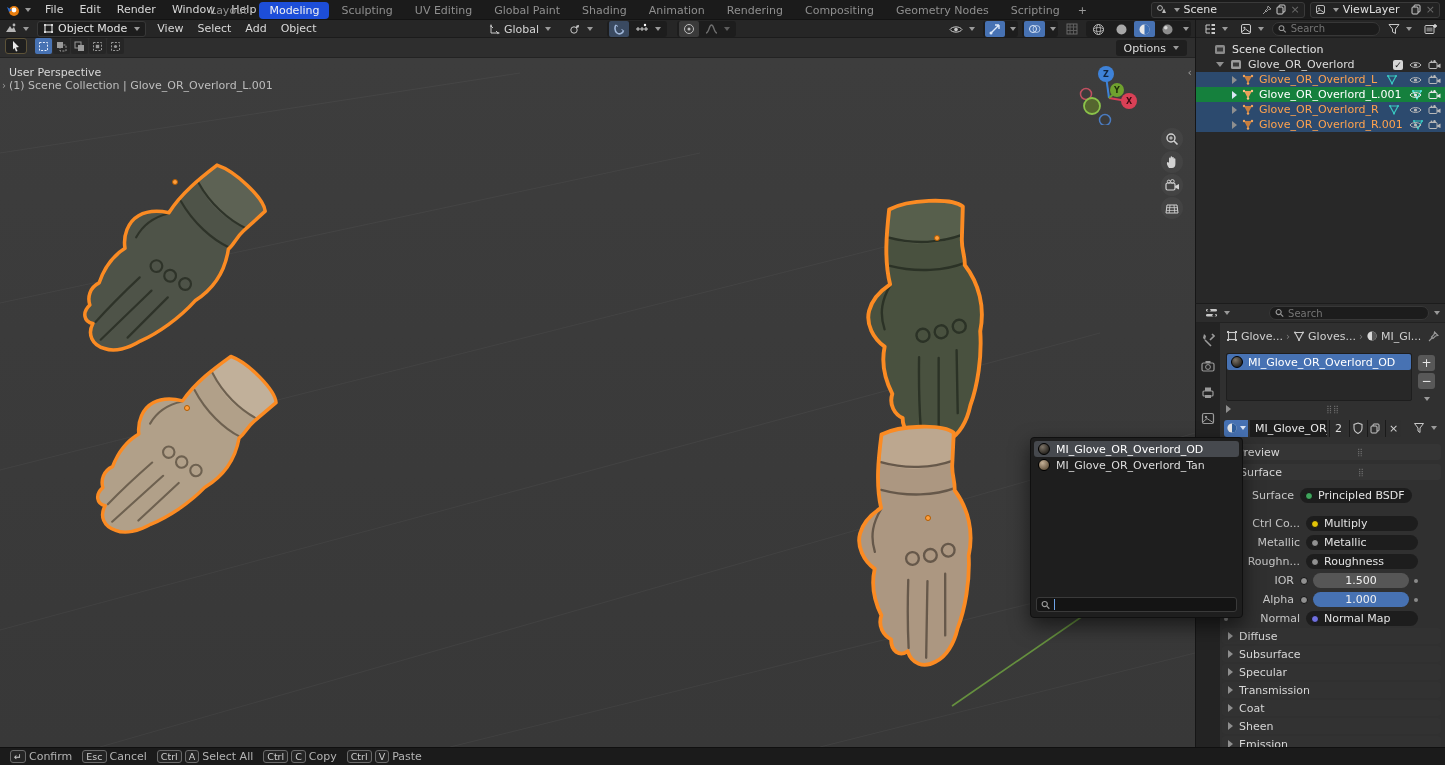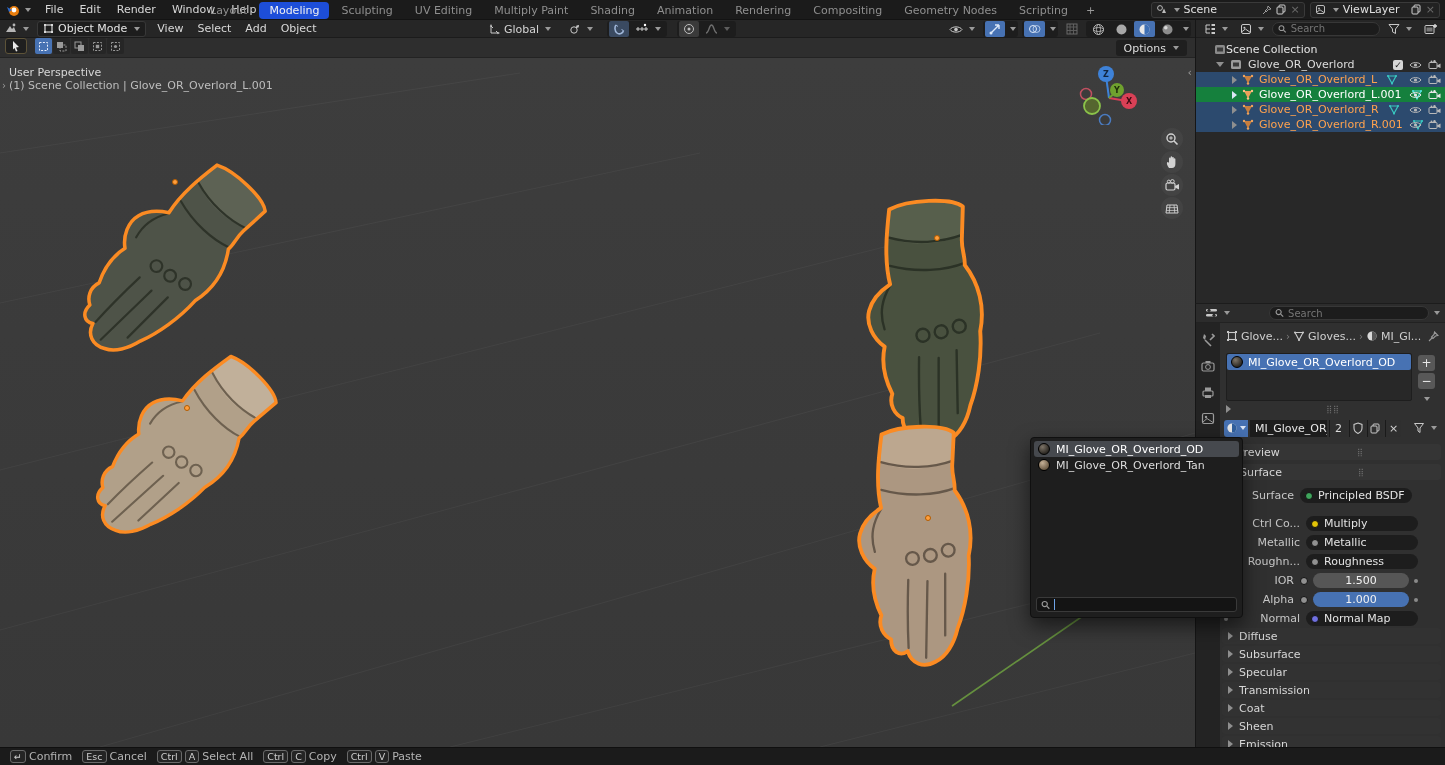--- a/index.html
+++ b/index.html
@@ -148,21 +148,21 @@
     <span class="menu-item">Edit</span>
     <span class="menu-item">Render</span>
     <span class="menu-item">Window</span>
     <span class="menu-item">Help</span>
 
     <div class="workspaces">
       <span class="ws">Layout</span>
       <span class="ws active">Modeling</span>
       <span class="ws">Sculpting</span>
       <span class="ws">UV Editing</span>
-      <span class="ws">Multiply Paint</span>
+      <span class="ws">Global Paint</span>
       <span class="ws">Shading</span>
       <span class="ws">Animation</span>
       <span class="ws">Rendering</span>
       <span class="ws">Compositing</span>
       <span class="ws">Geometry Nodes</span>
       <span class="ws">Scripting</span>
       <span class="ws-add">+</span>
     </div>
 
     <div class="topbar-right">
@@ -494,21 +494,21 @@
       <div class="vph-btn">
         <svg class="ic" width="13" height="12" viewBox="0 0 13 12">
             <rect x="1" y="2.5" width="9" height="8" rx="1" fill="none" stroke="#c9c9c9"></rect>
             <rect x="2.5" y="4.5" width="6" height="4" fill="#c9c9c9" opacity=".5"></rect>
             <path d="M11,1 V5 M9,3 H13" stroke="#dedede" stroke-width="1.3"></path>
           </svg>
       </div>
     </div>
 
     <div style="padding-top:4px">
-      <div class="outl-row" style="padding-left:18px;gap:0">
+      <div class="outl-row" style="padding-left:18px;gap:6px">
         <svg class="ic" width="12" height="11" viewBox="0 0 12 11">
             <rect x="1" y="1" width="10" height="9" rx="1.5" fill="#8a8a8a"></rect>
             <rect x="3" y="3.5" width="6" height="4" fill="#3a3a3a"></rect>
           </svg>
         <span style="color:#e4e4e4">Scene Collection</span>
       </div>
       <div class="outl-row" style="padding-left:20px;gap:6px">
         <span class="tri-d"></span>
         <svg class="ic" width="12" height="11" viewBox="0 0 12 11">
             <rect x="1" y="1" width="10" height="9" rx="1.5" fill="#9a9a9a"></rect>

